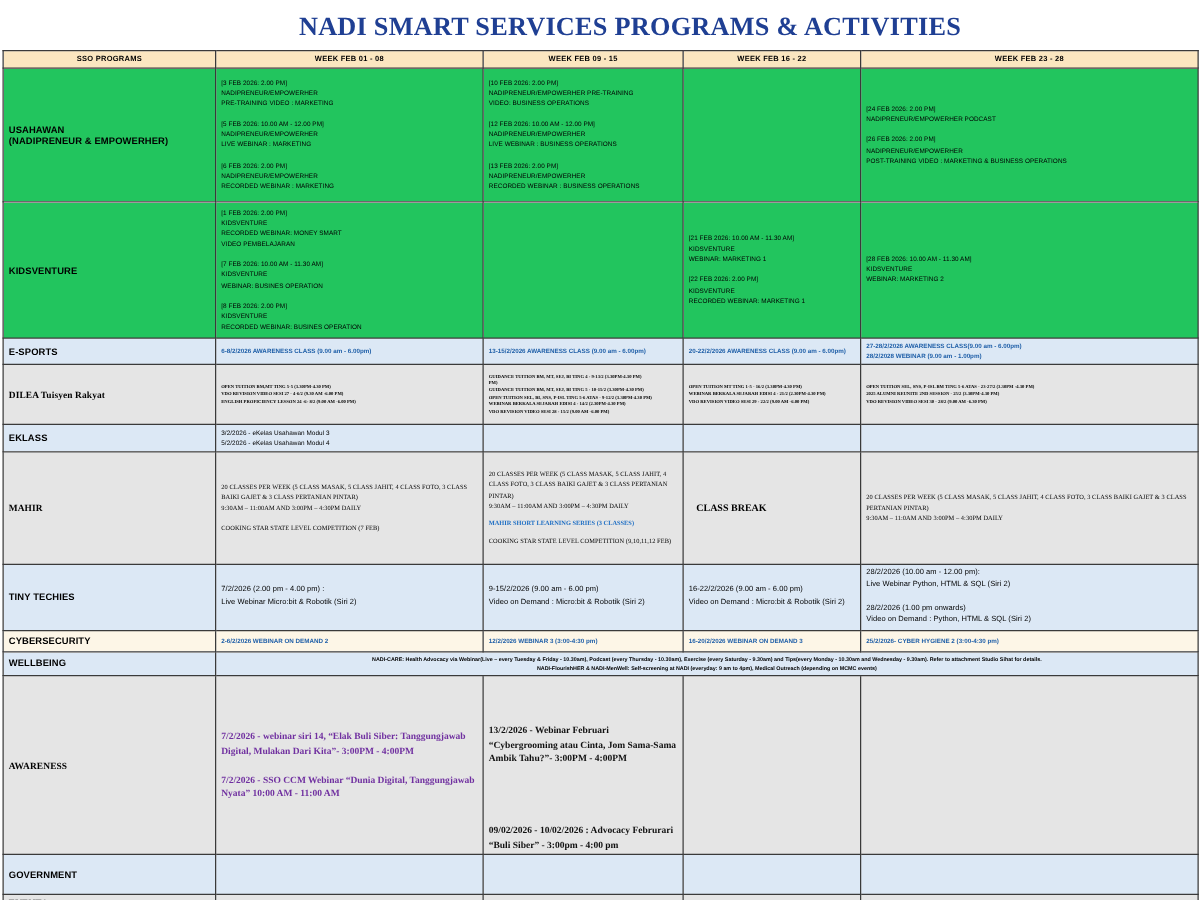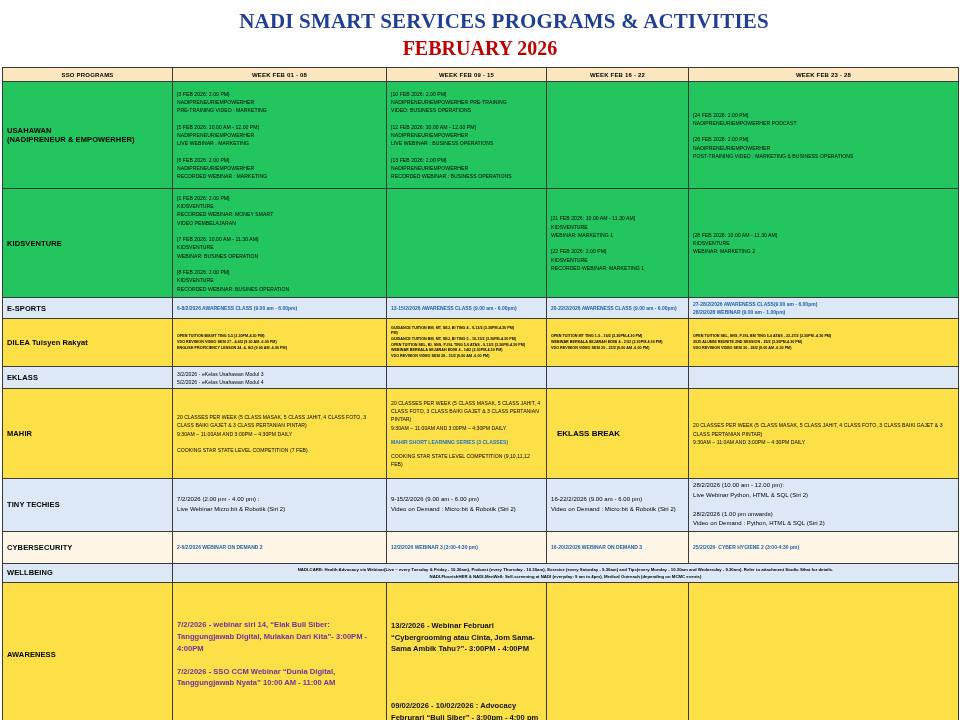--- a/index.html
+++ b/index.html
@@ -56,21 +56,21 @@
   }
   td.prog {
     font-size: 7.5px;
     font-weight: bold;
     padding-left: 8px;
     letter-spacing: 0.1px;
   }
   
   .bg-grey  { background: #22c55e; }
   .bg-blue  { background: #DCE8F5; }
-  .bg-white { background: #fde047; }
+  .bg-white { background: #e5e5e5; font-family: Liberation Serif, serif; }
   .bg-cream { background: #FDF6E7; }
 
   .cell-txt {
     font-size: 5.1px;
     line-height: 1.62;
     letter-spacing: 0.05px;
     color: #000;
   }
   .cell-md {
     font-size: 6.0px;
@@ -130,21 +130,20 @@
   .pad6 { padding: 5px 6px; }
   .pad4 { padding: 3px 5px; }
 </style>
 </head>
 <body>
 
 <div id="page">
 
   <div class="title-block">
     <div class="main-title">NADI SMART SERVICES PROGRAMS &amp; ACTIVITIES</div>
-    <div class="sub-title">FEBRUARY 2026</div>
   </div>
 
   <table class="sched">
     <colgroup>
       <col style="width:170px">
       <col style="width:214px">
       <col style="width:160px">
       <col style="width:142px">
       <col style="width:270px">
     </colgroup>
@@ -307,21 +306,21 @@
 
 COOKING STAR STATE LEVEL COMPETITION (7 FEB)</div>
         </td>
         <td class="bg-white top pad6">
           <div class="cell-txt blk" style="white-space:pre-line">20 CLASSES PER WEEK (5 CLASS MASAK, 5 CLASS JAHIT, 4 CLASS FOTO, 3 CLASS BAIKI GAJET &amp; 3 CLASS PERTANIAN PINTAR)
 9:30AM – 11:00AM AND 3:00PM – 4:30PM DAILY</div>
           <div class="cell-blue-b blk" style="font-size:5.1px">MAHIR SHORT LEARNING SERIES (3 CLASSES)</div>
           <div class="cell-txt" style="white-space:pre-line">COOKING STAR STATE LEVEL COMPETITION (9,10,11,12 FEB)</div>
         </td>
         <td class="bg-white">
-          <div class="cell-break">EKLASS BREAK</div>
+          <div class="cell-break">CLASS BREAK</div>
         </td>
         <td class="bg-white pad6">
           <div class="cell-txt" style="white-space:pre-line">20 CLASSES PER WEEK (5 CLASS MASAK, 5 CLASS JAHIT, 4 CLASS FOTO, 3 CLASS BAIKI GAJET &amp; 3 CLASS PERTANIAN PINTAR)
 9:30AM – 11:0AM AND 3:00PM – 4:30PM DAILY</div>
         </td>
       </tr>
 
       <tr style="height:38px">
         <td class="prog bg-blue">TINY TECHIES</td>
         <td class="bg-blue top pad6">
@@ -338,21 +337,21 @@
         </td>
         <td class="bg-blue top pad6">
           <div class="cell-md" style="white-space:pre-line">28/2/2026 (10.00 am - 12.00 pm):
 Live Webinar Python, HTML &amp; SQL (Siri 2)
 
 28/2/2026 (1.00 pm onwards)
 Video on Demand : Python, HTML &amp; SQL (Siri 2)</div>
         </td>
       </tr>
 
-      <tr style="height:32px">
+      <tr style="height:17px">
         <td class="prog bg-cream">CYBERSECURITY</td>
         <td class="bg-cream pad4">
           <div class="cell-sm-b">2-6/2/2026 WEBINAR ON DEMAND  2</div>
         </td>
         <td class="bg-cream pad4">
           <div class="cell-sm-b">12/2/2026 WEBINAR 3 (3:00-4:30 pm)</div>
         </td>
         <td class="bg-cream pad4">
           <div class="cell-sm-b">16-20/2/2026 WEBINAR ON DEMAND  3</div>
         </td>

